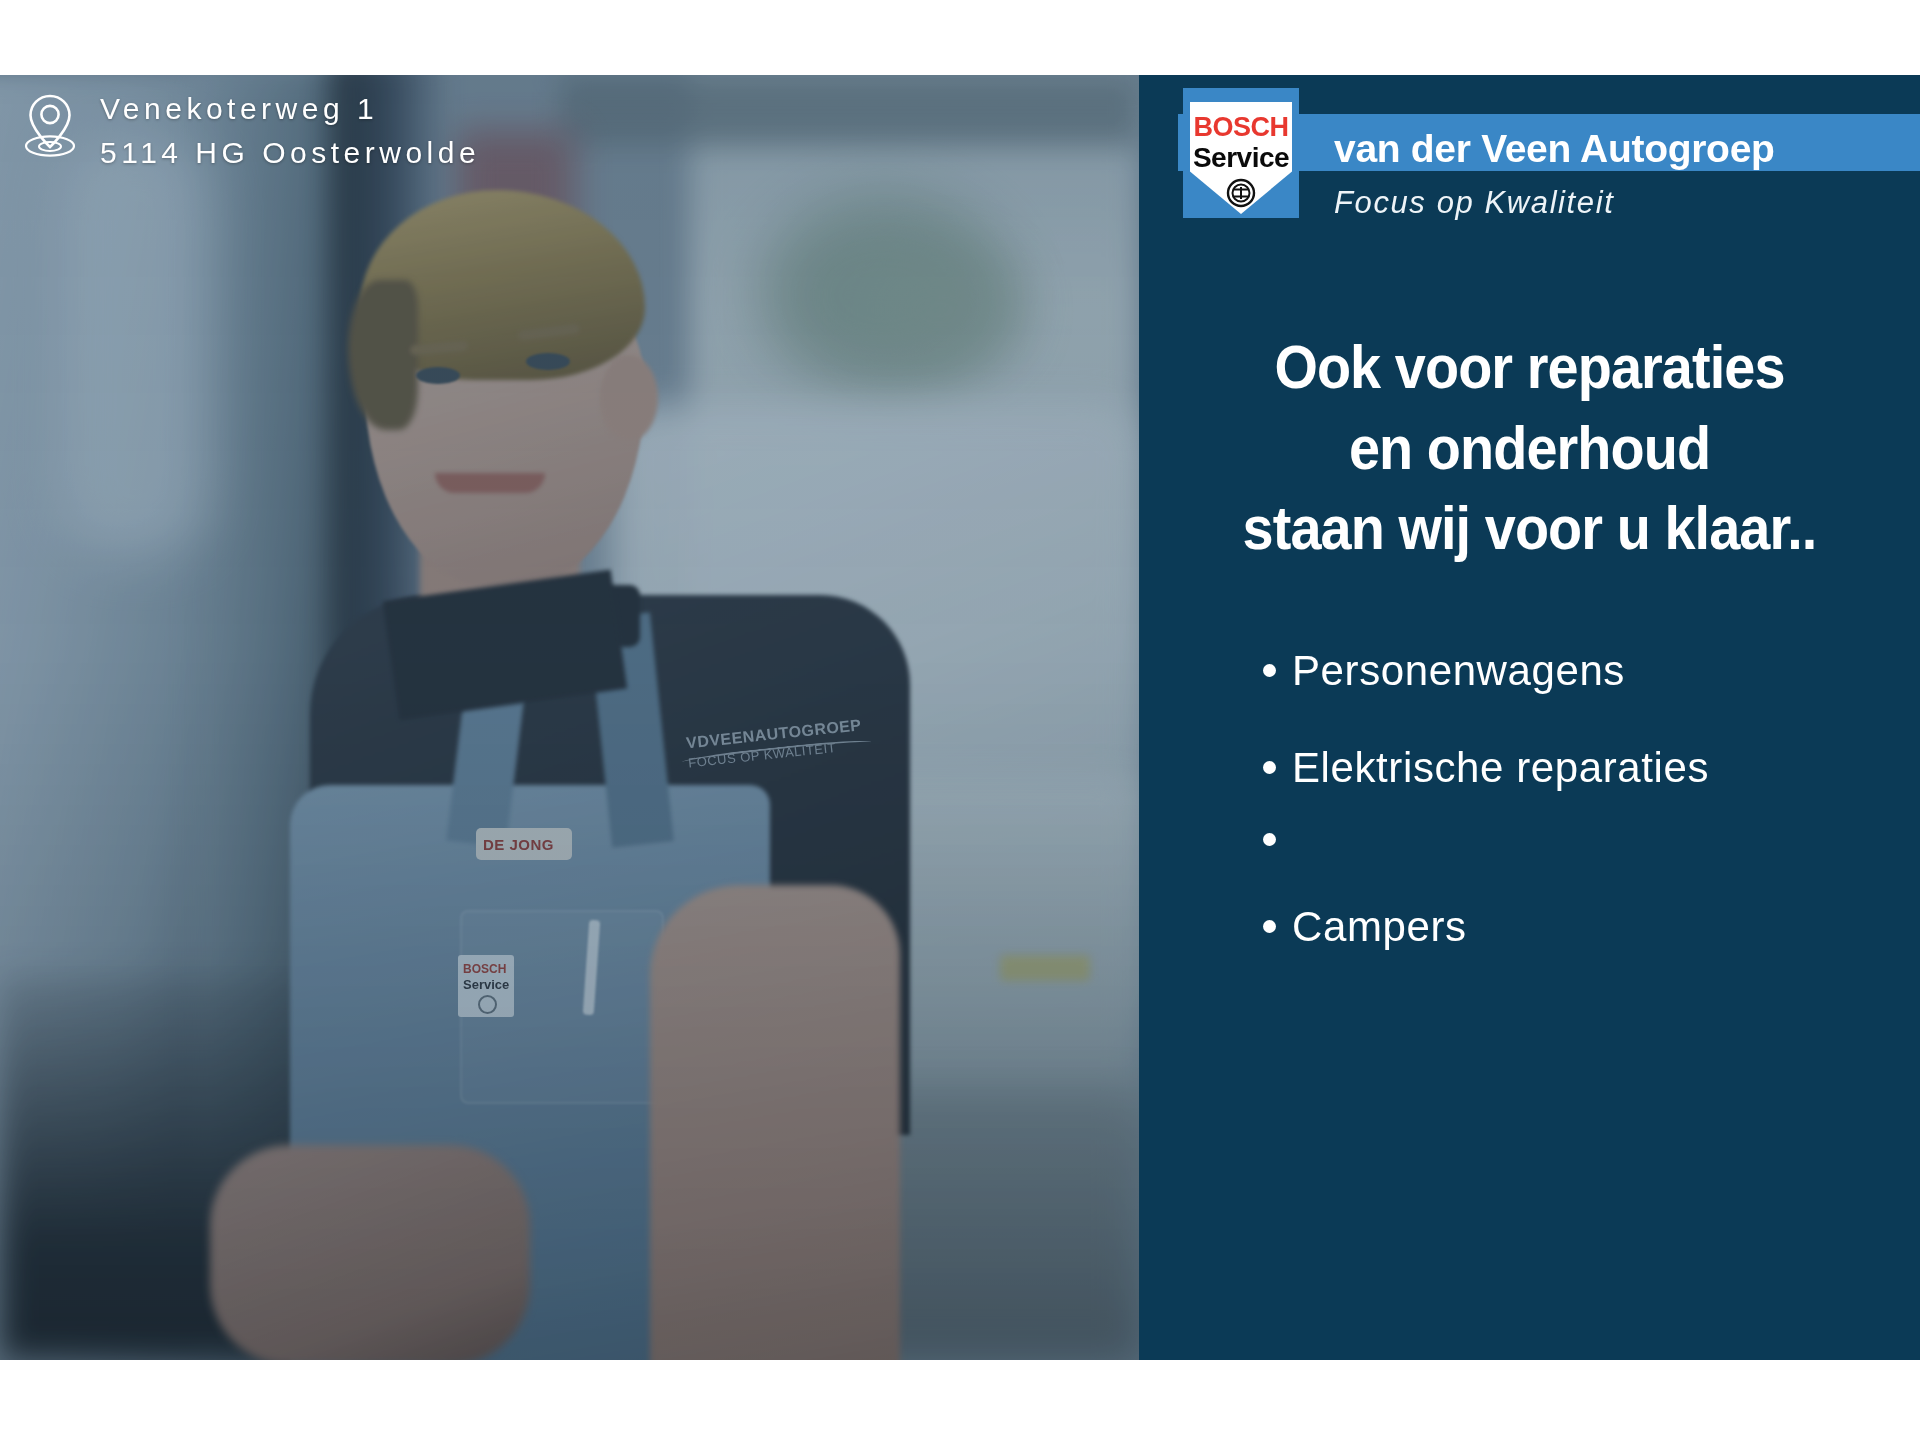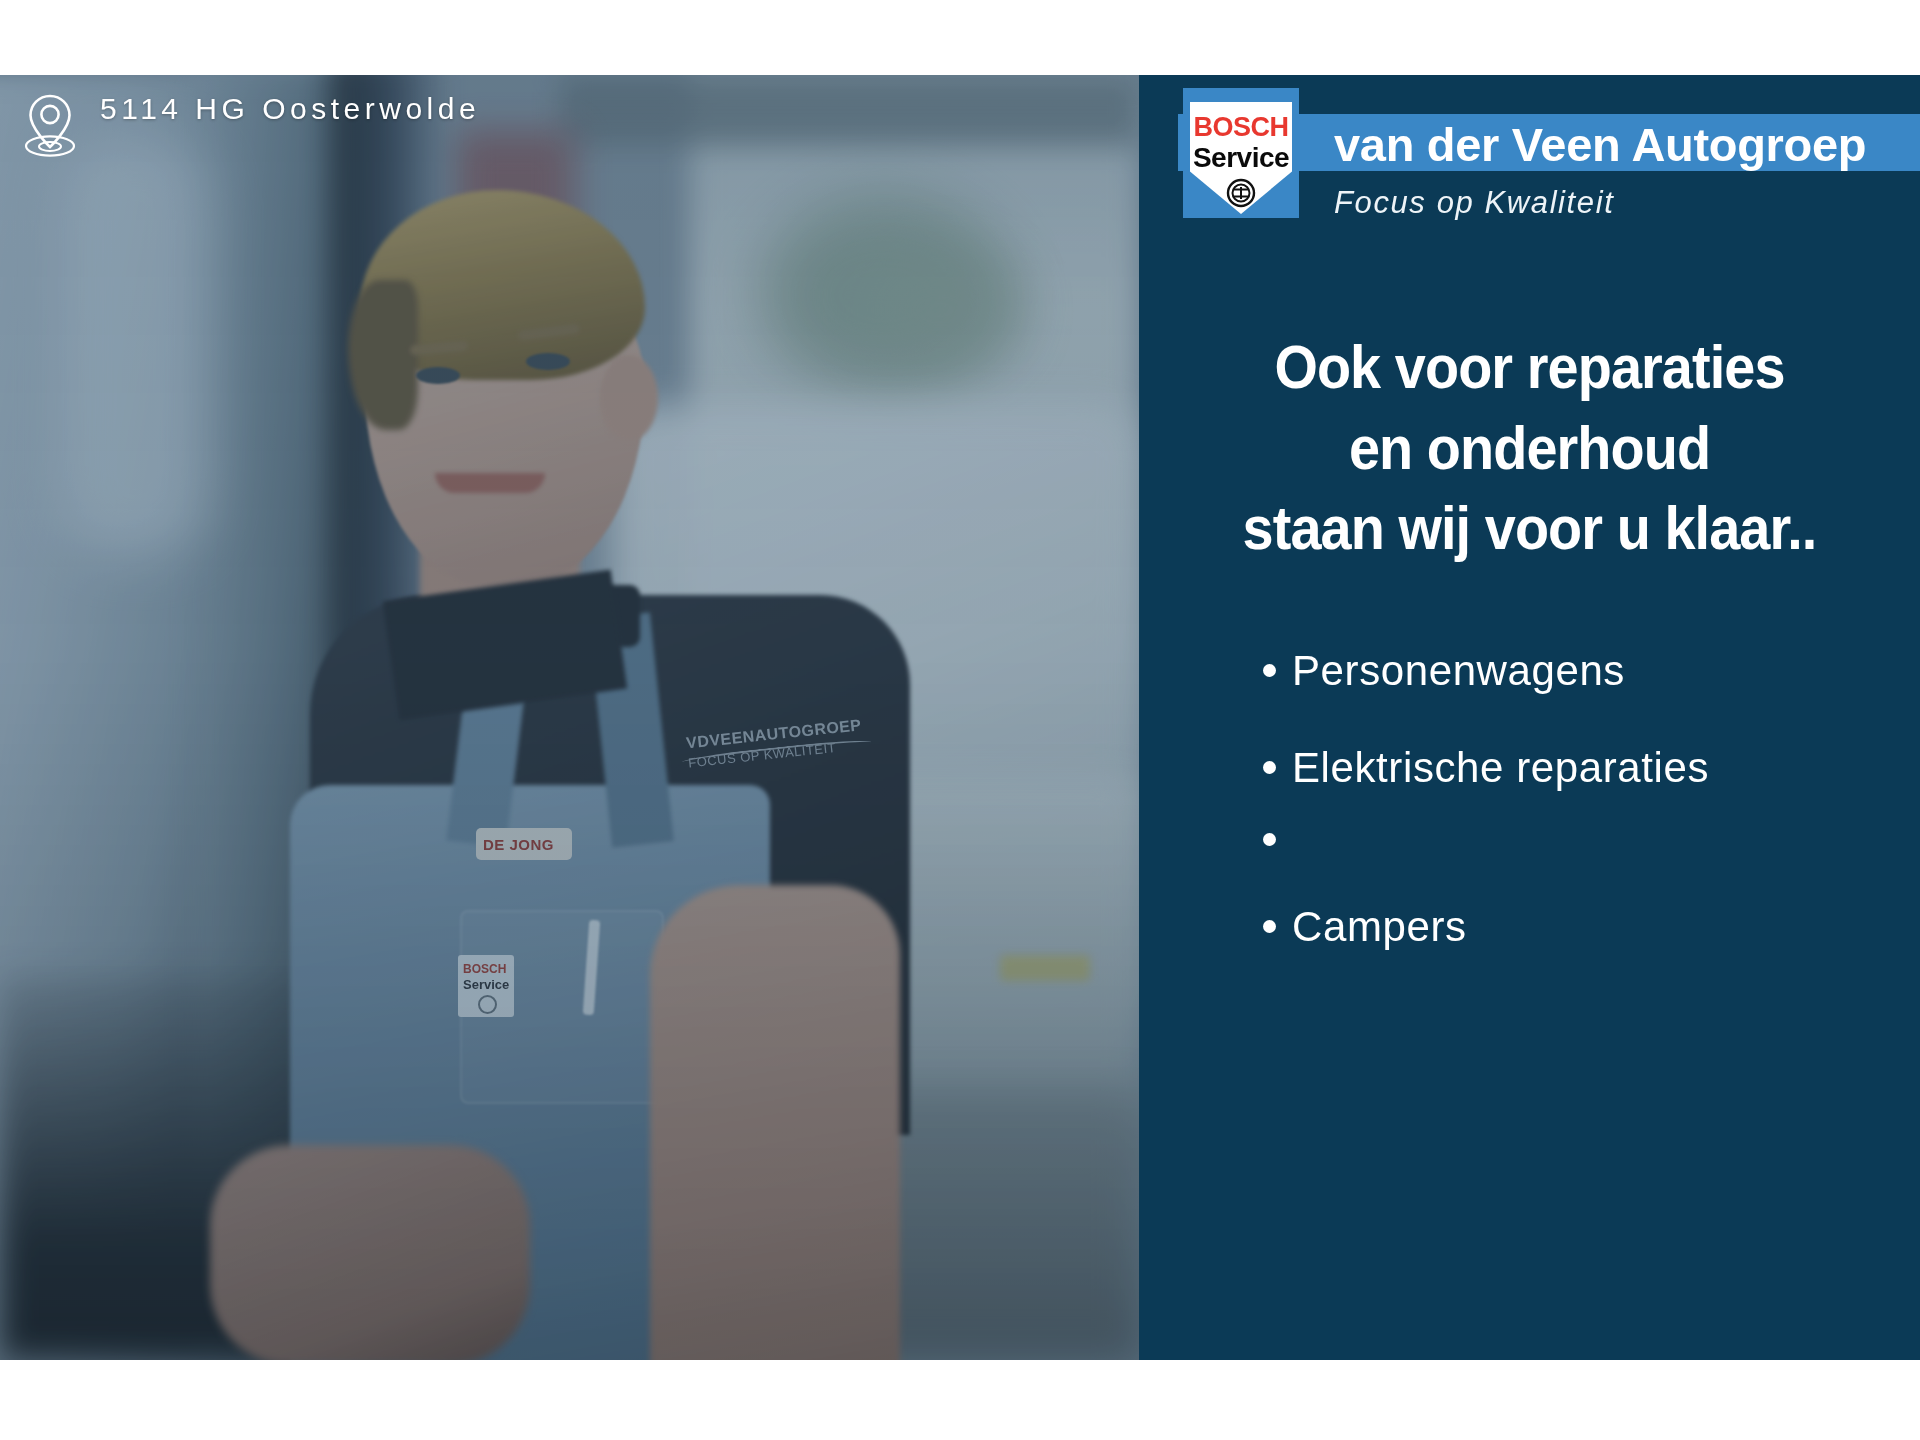--- a/index.html
+++ b/index.html
@@ -140,21 +140,21 @@
   .logo-in{position:absolute;left:7px;top:14px;width:102px;height:112px;background:#ffffff;
         clip-path:polygon(0 0,100% 0,100% 62%,50% 100%,0 62%);}
   .logo-b{position:absolute;left:0;top:10px;width:102px;text-align:center;
         font-size:27px;font-weight:700;color:#e8382f;letter-spacing:-.5px;
         font-family:"Liberation Sans",sans-serif;}
   .logo-s{position:absolute;left:0;top:40px;width:102px;text-align:center;
         font-size:28px;font-weight:700;color:#0a0a0a;letter-spacing:-.5px;
         font-family:"Liberation Sans",sans-serif;}
   .logo-e{position:absolute;left:36px;top:76px;width:30px;height:30px;}
 
-  .brand{position:absolute;left:195px;top:42px;font-size:47px;font-weight:700;color:#ffffff;
+  .brand{position:absolute;left:195px;top:52px;font-size:39px;font-weight:700;color:#ffffff;
         letter-spacing:-.3px;white-space:nowrap;font-family:"Liberation Sans",sans-serif;}
   .tagline{position:absolute;left:195px;top:110px;font-size:31px;font-style:italic;color:#eef4f8;
         letter-spacing:1.6px;white-space:nowrap;font-family:"Liberation Sans",sans-serif;}
 
   .headline{position:absolute;left:0;top:252px;width:781px;text-align:center;color:#ffffff;
         font-weight:700;font-size:62px;line-height:1.30;letter-spacing:-1px;
         font-family:"Liberation Sans",sans-serif;transform:scaleX(.90);transform-origin:50% 0;}
 
   .bullets{position:absolute;left:124px;top:572px;width:640px;}
   .bullet{display:flex;align-items:baseline;gap:16px;margin-bottom:49px;}
@@ -235,20 +235,21 @@
       <div class="tint2"></div>
 
       <div class="addr">
         <svg class="pin" viewBox="0 0 52 66">
           <path d="M26 3 C15 3 6.5 11.6 6.5 22.3 C6.5 35.5 26 54 26 54 C26 54 45.5 35.5 45.5 22.3 C45.5 11.6 37 3 26 3 Z" fill="none" stroke="#ffffff" stroke-width="2.6"></path>
           <circle cx="26" cy="21.5" r="8.6" fill="none" stroke="#ffffff" stroke-width="2.6"></circle>
           <ellipse cx="26" cy="53" rx="24" ry="9.6" fill="none" stroke="#ffffff" stroke-width="2.2"></ellipse>
           <ellipse cx="26" cy="53.5" rx="11" ry="4.4" fill="none" stroke="#ffffff" stroke-width="2"></ellipse>
         </svg>
         <div class="addr-lines">
+          <div>Venekoterweg 1</div>
           <div>5114 HG Oosterwolde</div>
         </div>
       </div>
     </div>
 
     <div class="panel">
 
       <div class="ribbon"></div>
 
       <div class="logo">

